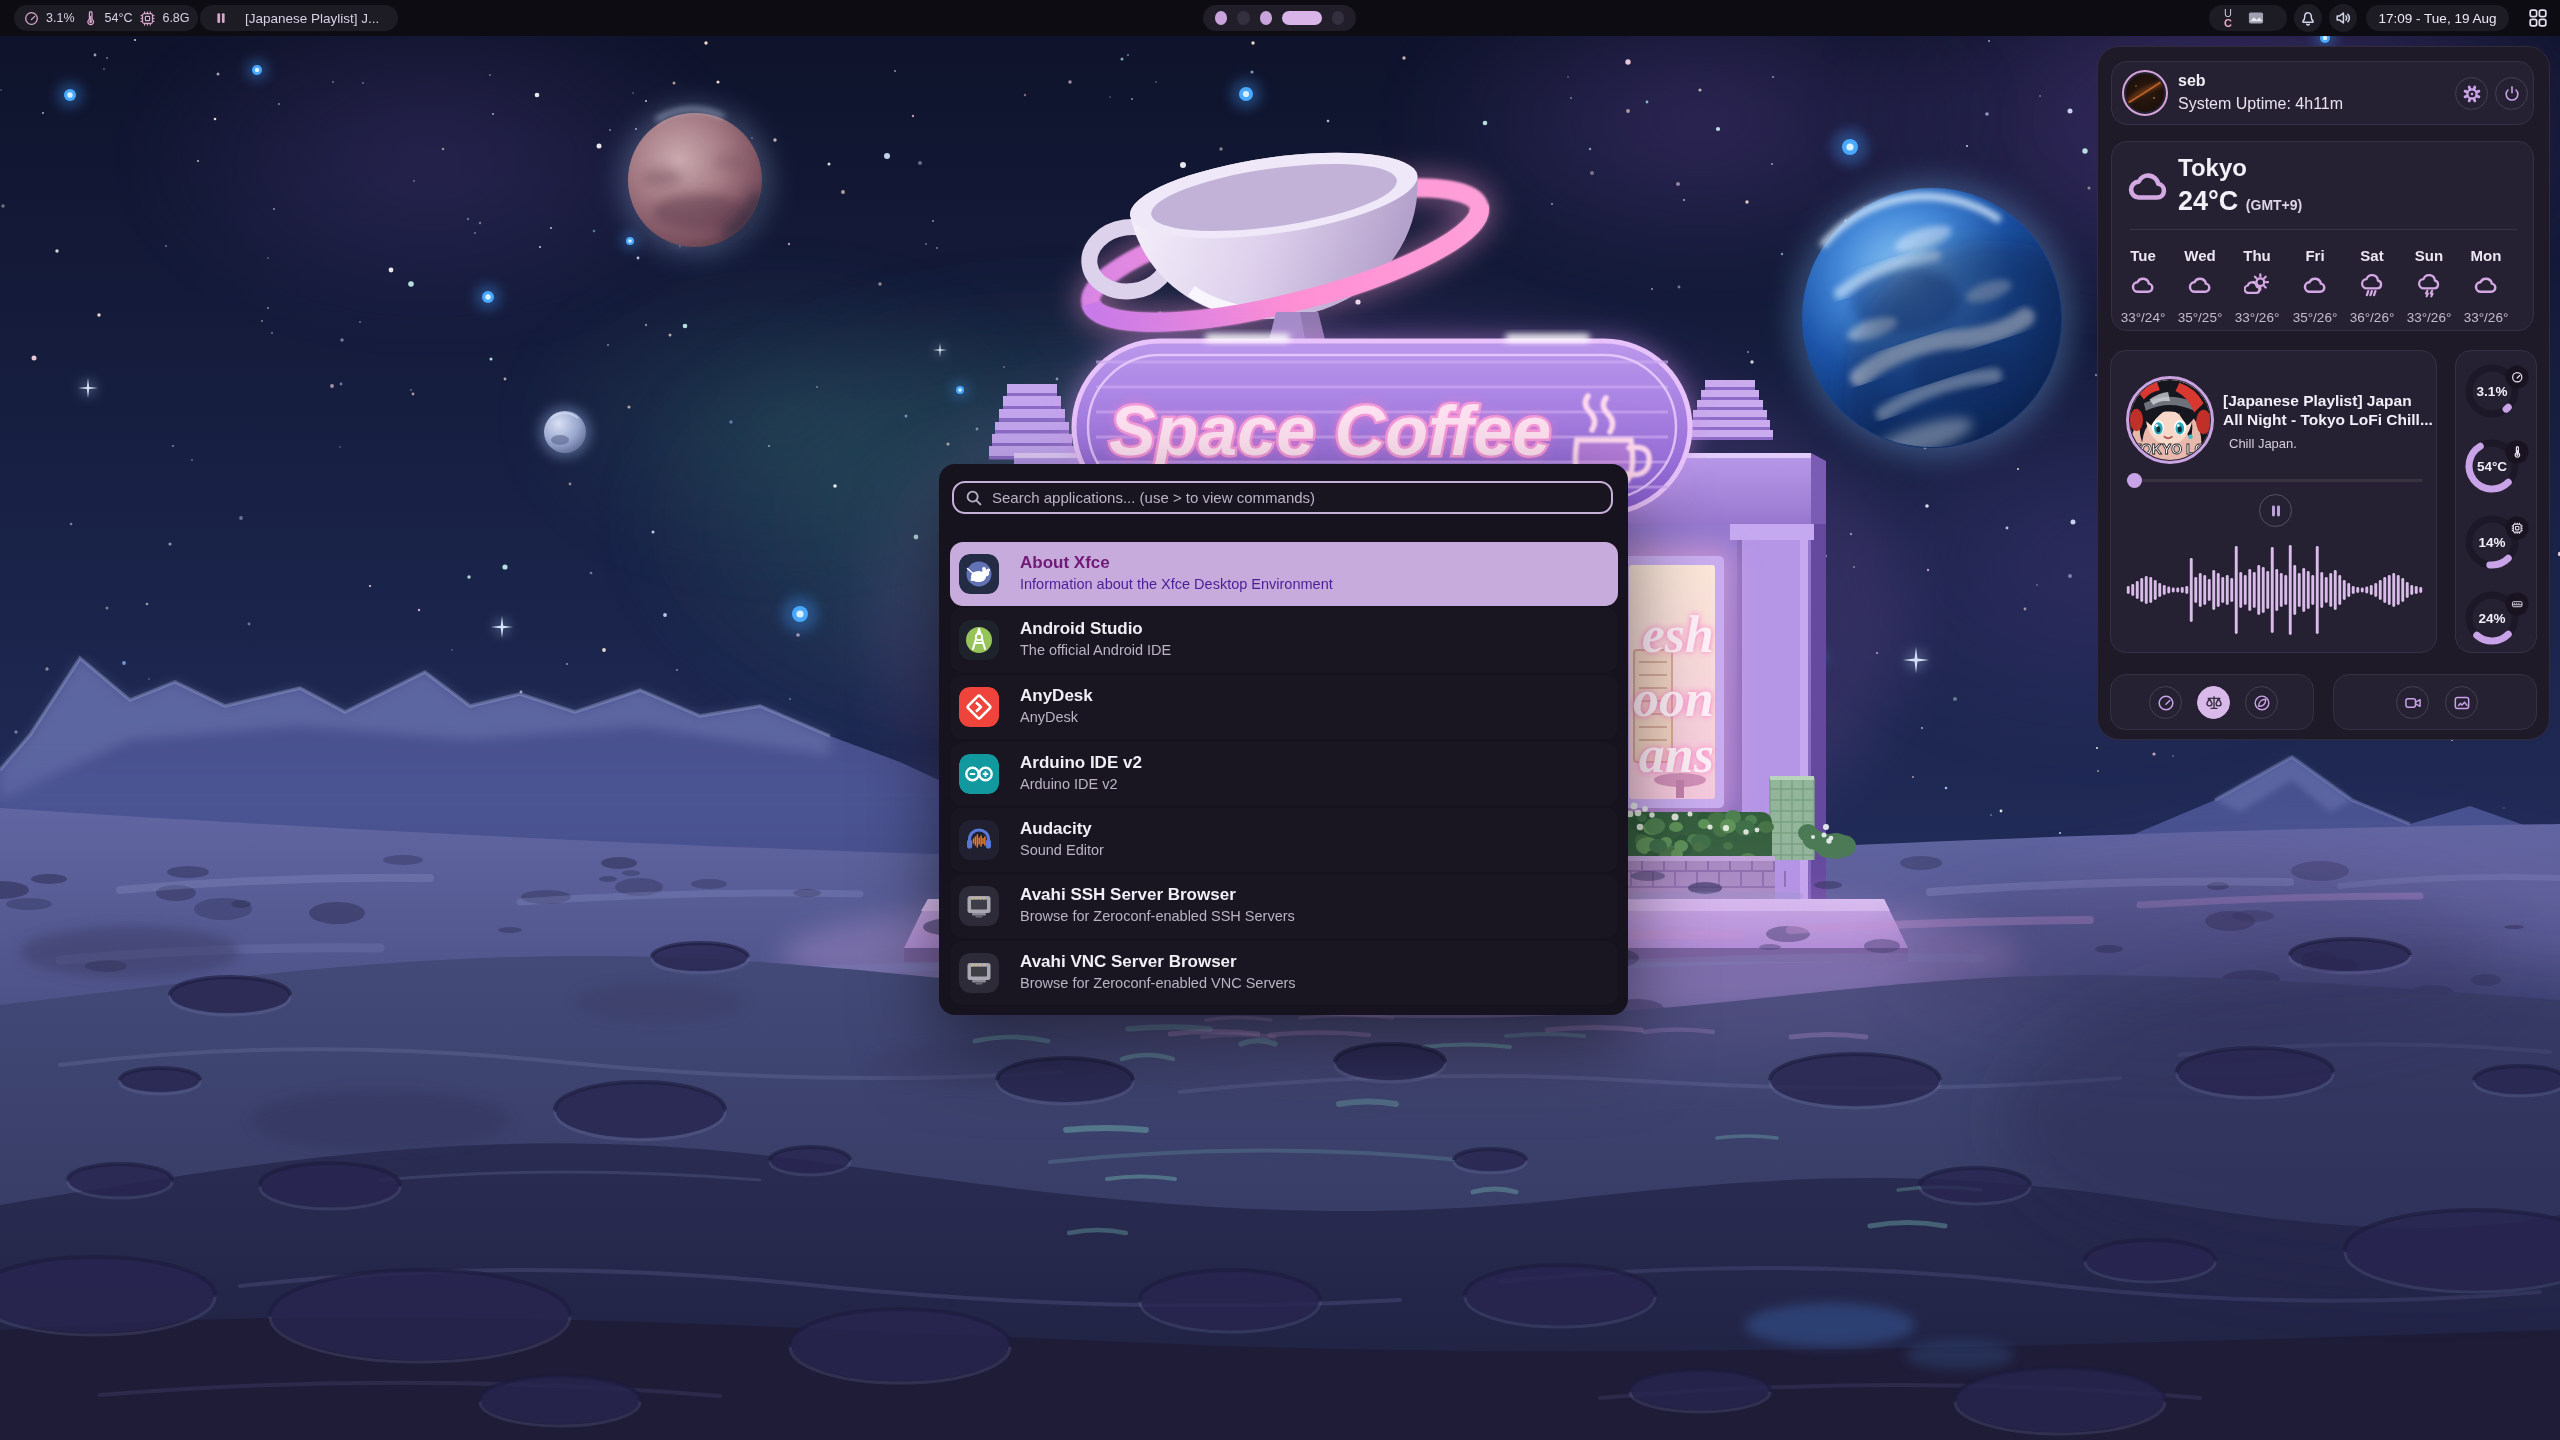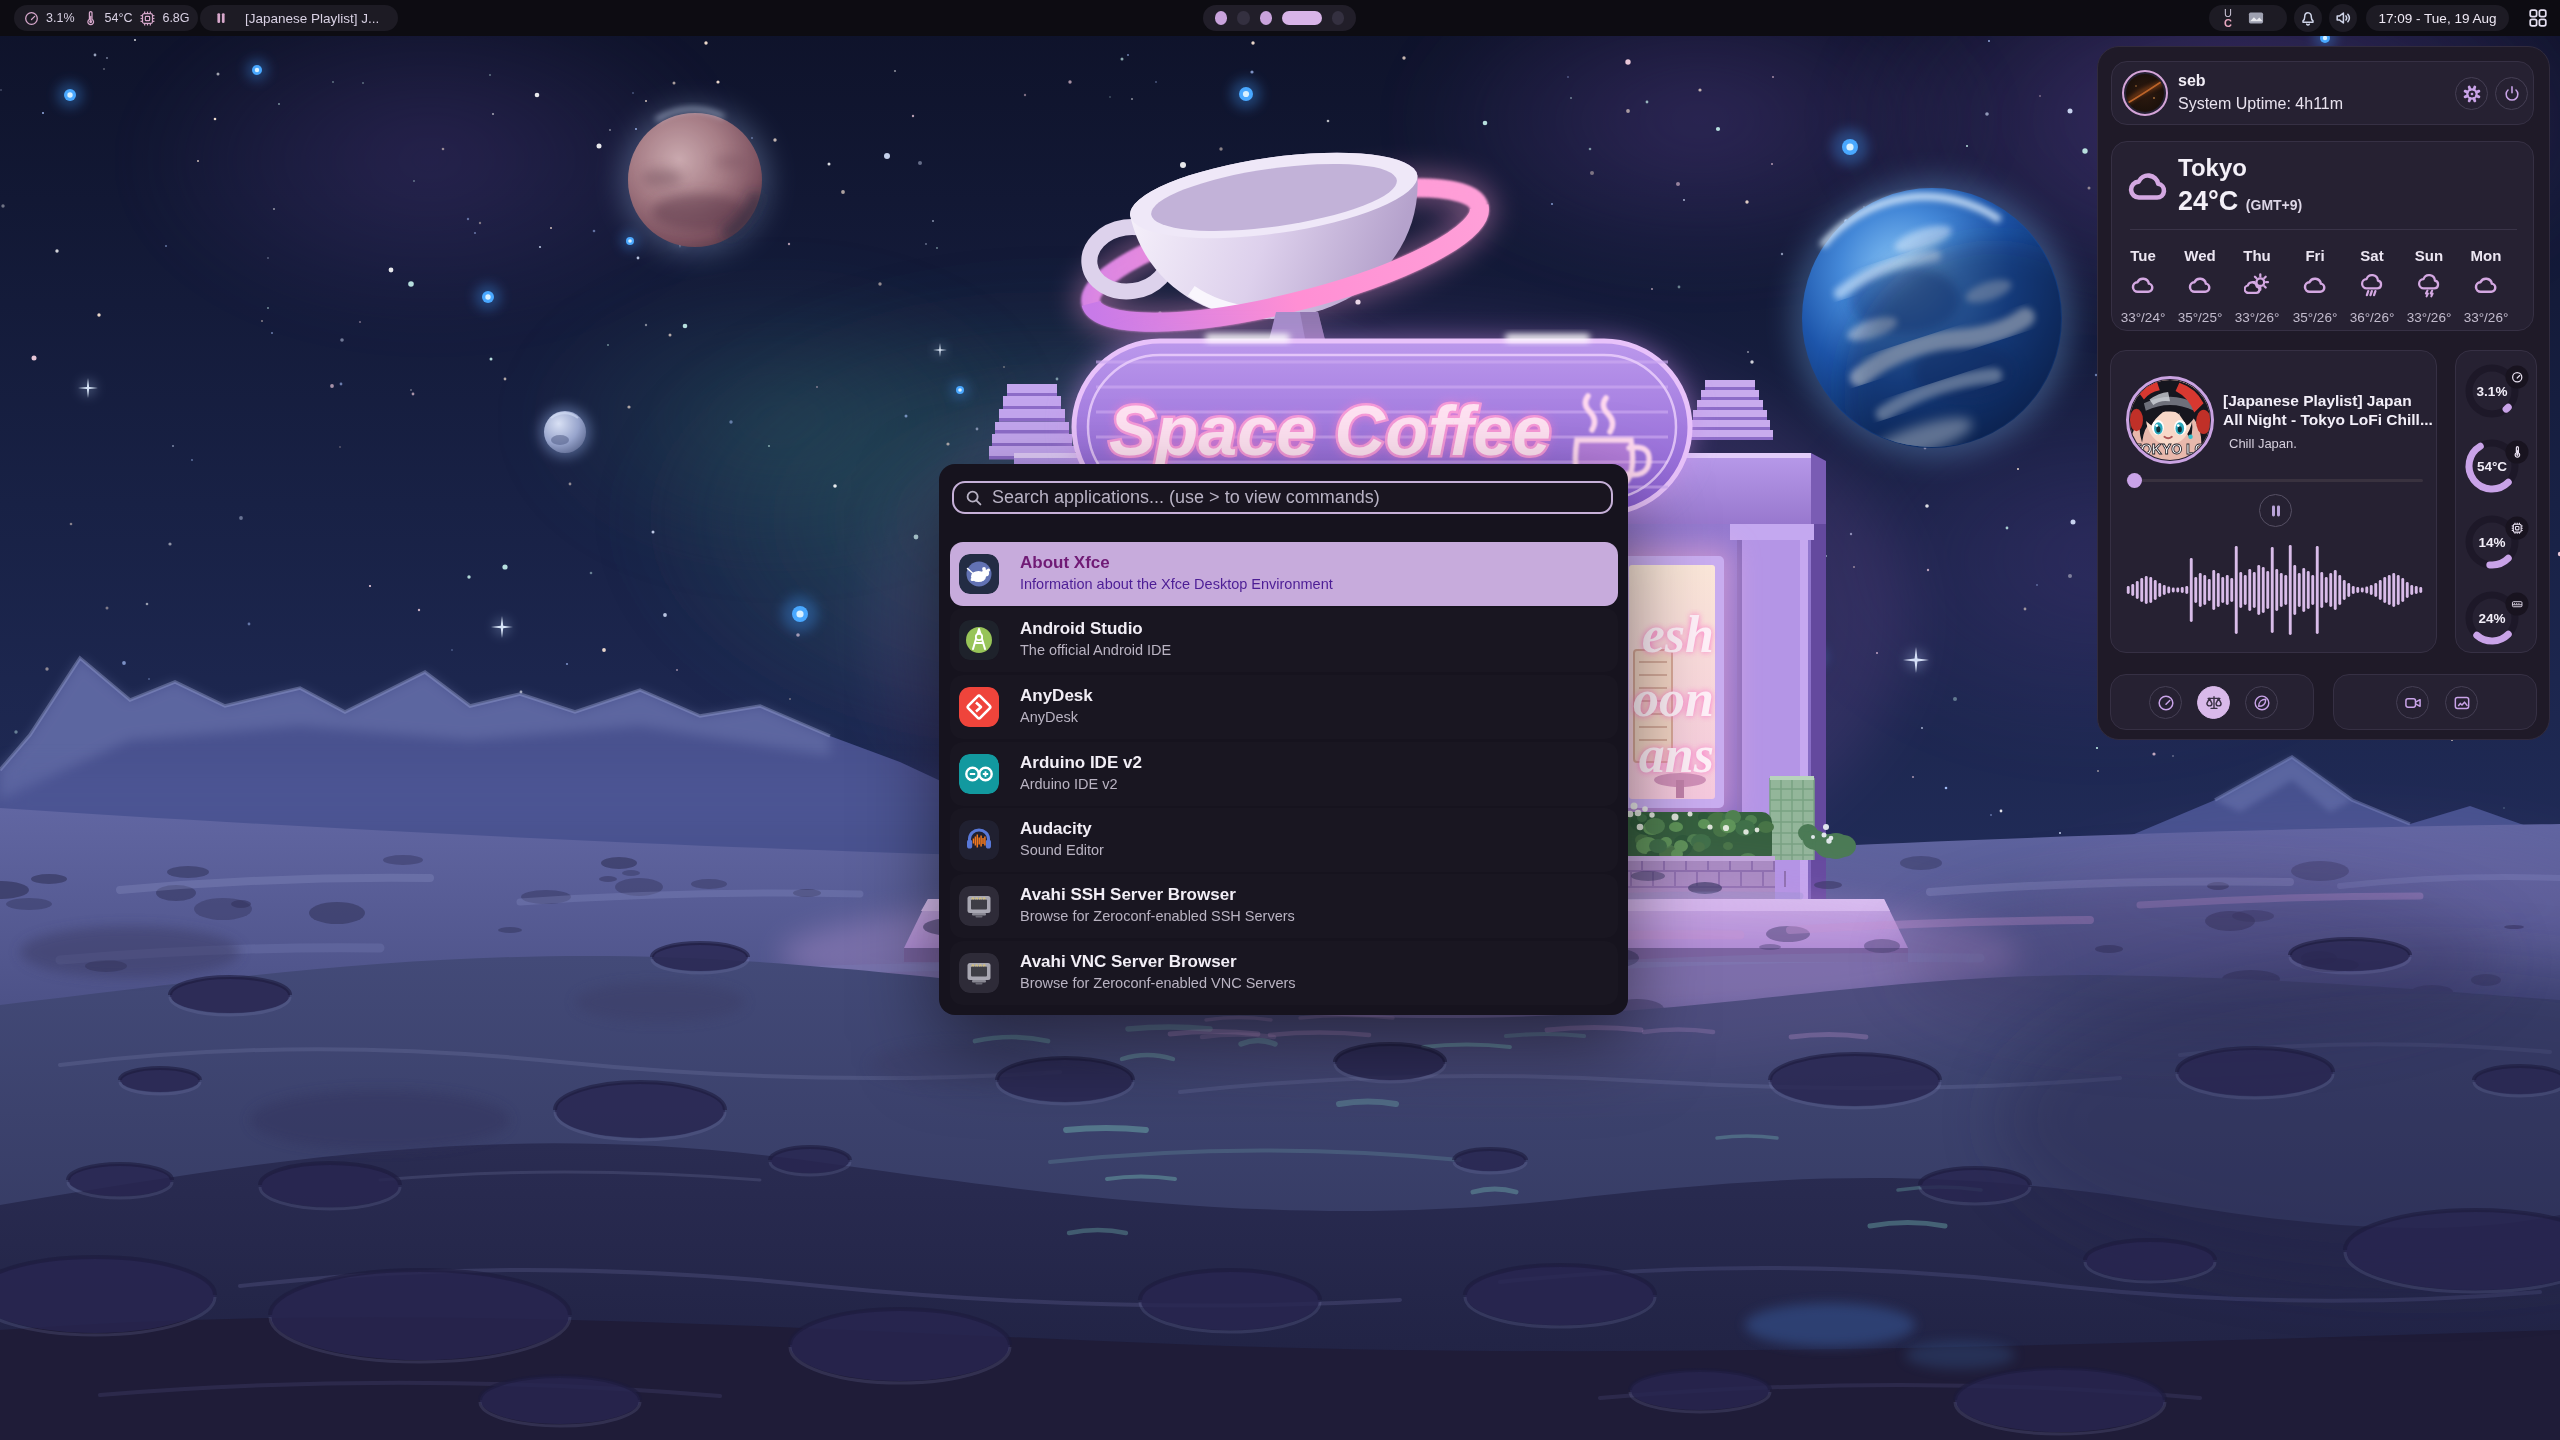--- a/index.html
+++ b/index.html
@@ -4,21 +4,21 @@
 html,body{width:2560px;height:1440px;overflow:hidden;background:#10142c;font-family:"Liberation Sans",sans-serif;}
 #wall{position:absolute;left:0;top:0}
 #topbar{position:absolute;left:0;top:0;width:2560px;height:36px;background:#0d0c12;z-index:10}
 .pill{position:absolute;top:5px;height:26px;border-radius:13px;background:#1d1b24;display:flex;align-items:center;padding:0 12px;}
 .pill .pi{display:flex;align-items:center;margin-right:6px}
 .pill .pt{font-size:13.5px;color:#d9d1e4}
 .dot{display:inline-block;width:14px;height:14px;border-radius:50%;background:#343040}
 .dot.on{background:#c9a3dc}
 .cbtn{position:absolute;top:4px;width:28px;height:28px;border-radius:50%;background:#1d1b24;display:flex;align-items:center;justify-content:center}
 #launcher{position:absolute;left:939px;top:464px;width:689px;height:551px;background:#16131e;border-radius:16px;z-index:5;box-shadow:0 30px 80px rgba(0,0,0,.5)}
-#search{position:absolute;left:13px;top:17px;width:661px;height:33px;border:2px solid #c6b0d8;border-radius:13px;background:#191520;display:flex;align-items:center;padding:0 9px;color:#b8b2c4;font-size:18px}
+#search{position:absolute;left:13px;top:17px;width:661px;height:33px;border:2px solid #c6b0d8;border-radius:13px;background:#191520;display:flex;align-items:center;padding:0 9px;color:#b8b2c4;font-size:15px}
 #search span{margin-left:7px}
 .row{position:absolute;left:11px;width:668px;height:64px;border-radius:13px;background:rgba(255,255,255,0.015)}
 .row.sel{background:#c7abdc}
 .ric{position:absolute;left:9px;top:12px;width:40px;height:40px;border-radius:11px;overflow:hidden}
 .rtx{position:absolute;left:70px;top:10px}
 .rt{font-weight:bold;font-size:17px;color:#f2eef6;line-height:22px}
 .rs{font-size:14.5px;color:#b9b3c2;line-height:20px}
 .row.sel .rt{color:#701a75}
 .row.sel .rs{color:#4c1d95}
 #rpanel{position:absolute;left:2097px;top:46px;width:453px;height:694px;background:#1f1a28;border:1px solid #312b3d;border-radius:22px;z-index:5}

